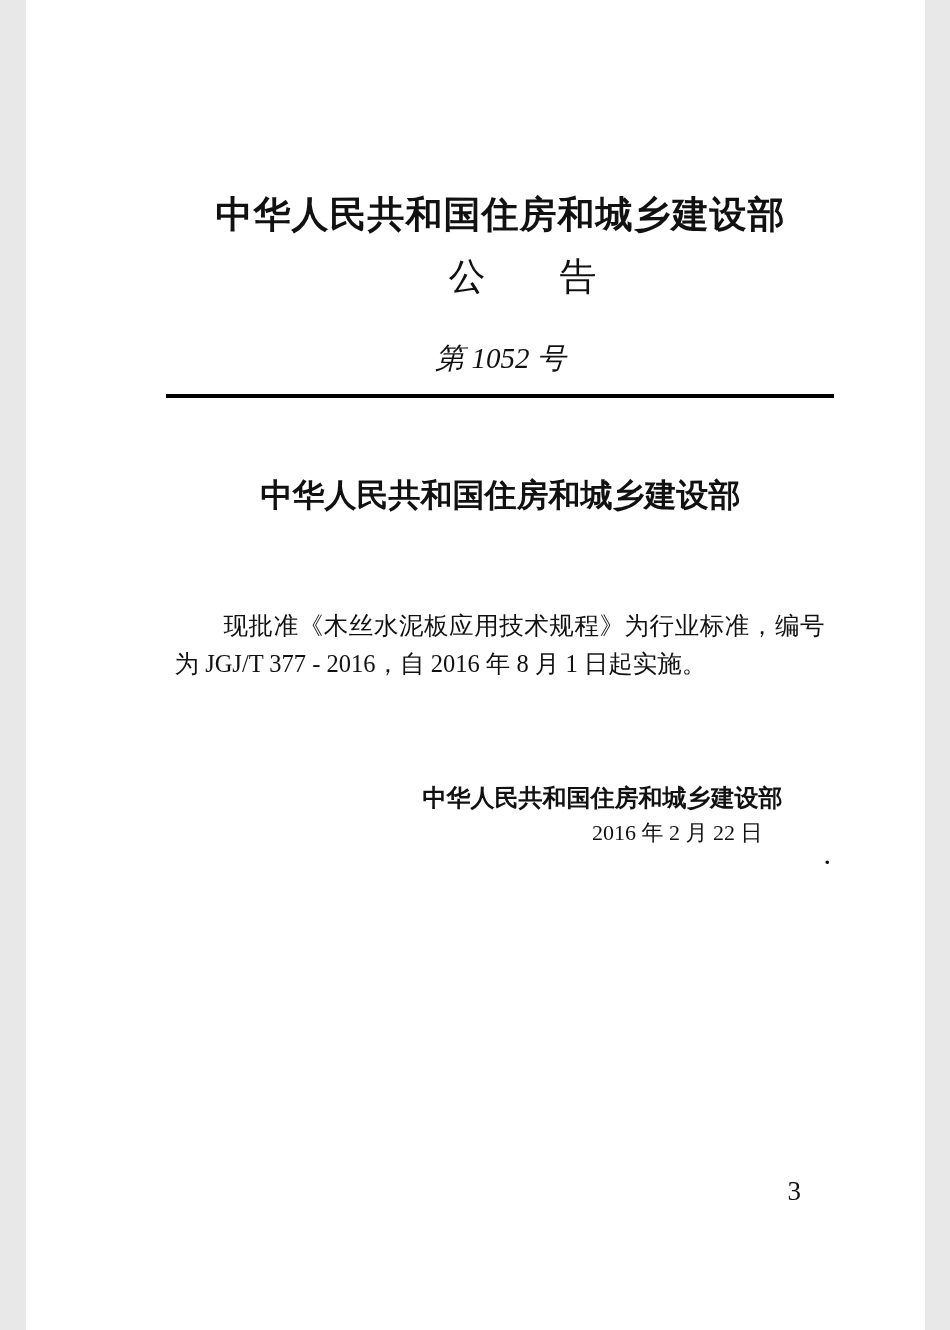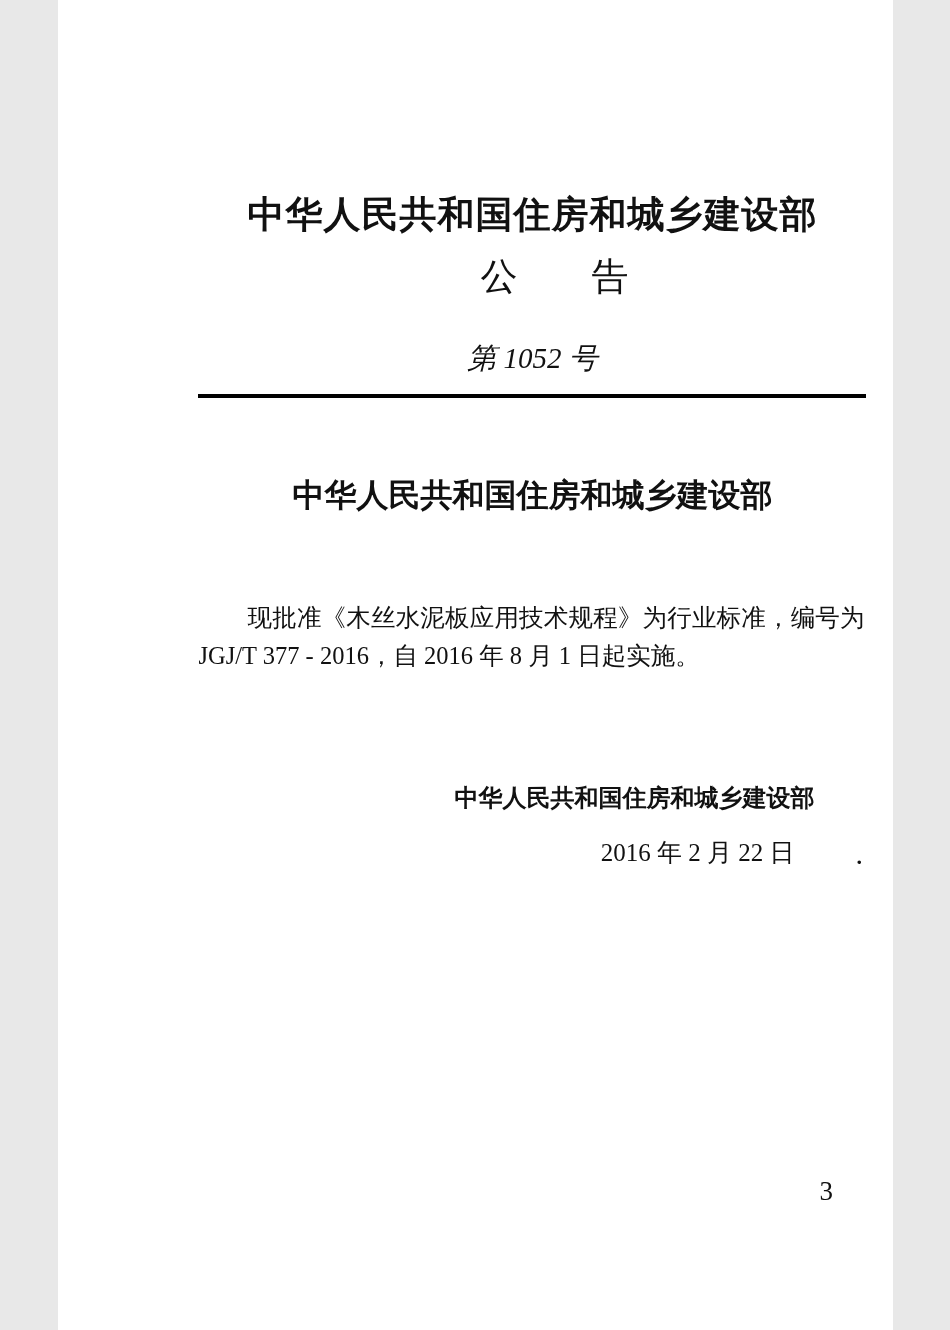--- a/index.html
+++ b/index.html
@@ -2,21 +2,21 @@
 <html><head>
 <meta charset="utf-8">
 <style>
   html, body {
     margin: 0;
     padding: 0;
     background: #e8e8e8;
   }
   .page {
     position: relative;
-    width: 835px;
+    width: 899px;
     height: 1330px;
     margin: 0 auto;
     background: #ffffff;
     color: #111111;
     font-family: "Liberation Serif", "DejaVu Serif", serif;
     overflow: hidden;
   }
 
   
   .title-block {
@@ -81,43 +81,43 @@
   .body-text {
     position: absolute;
     top: 599px;
     left: 141px;
     width: 666px;
     font-size: 24.5px;
     line-height: 37.5px;
     text-align: justify;
   }
   .body-text p {
-    margin: 0;
+    margin: 8px;
     text-indent: 2em;
   }
 
   
   .signature-block {
     position: absolute;
     top: 783px;
     left: 141px;
     width: 666px;
     text-align: right;
   }
   .signature-org {
     font-family: "Liberation Sans", "DejaVu Sans", sans-serif;
     font-weight: bold;
     font-size: 24px;
     line-height: 30px;
     padding-right: 50px;
   }
   .signature-date {
-    font-size: 25px;
+    font-size: 22px;
     line-height: 32px;
-    margin-top: 24px;
+    margin-top: 4px;
     padding-right: 70px;
   }
 
   
   .stray-mark {
     position: absolute;
     top: 852px;
     left: 799px;
     font-size: 22px;
     font-weight: bold;

